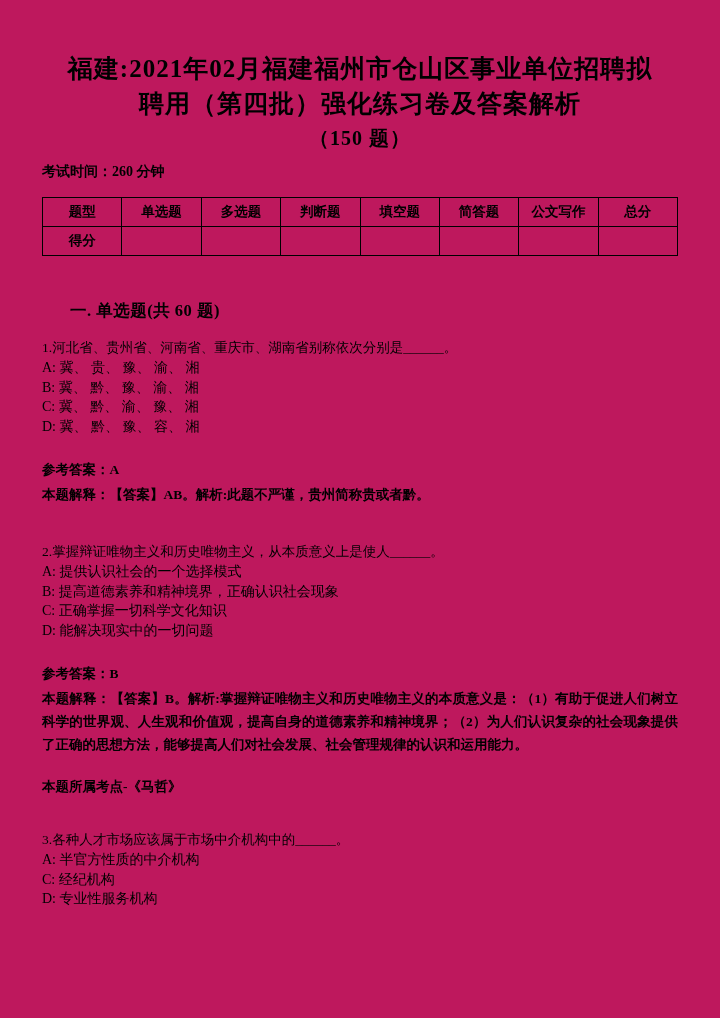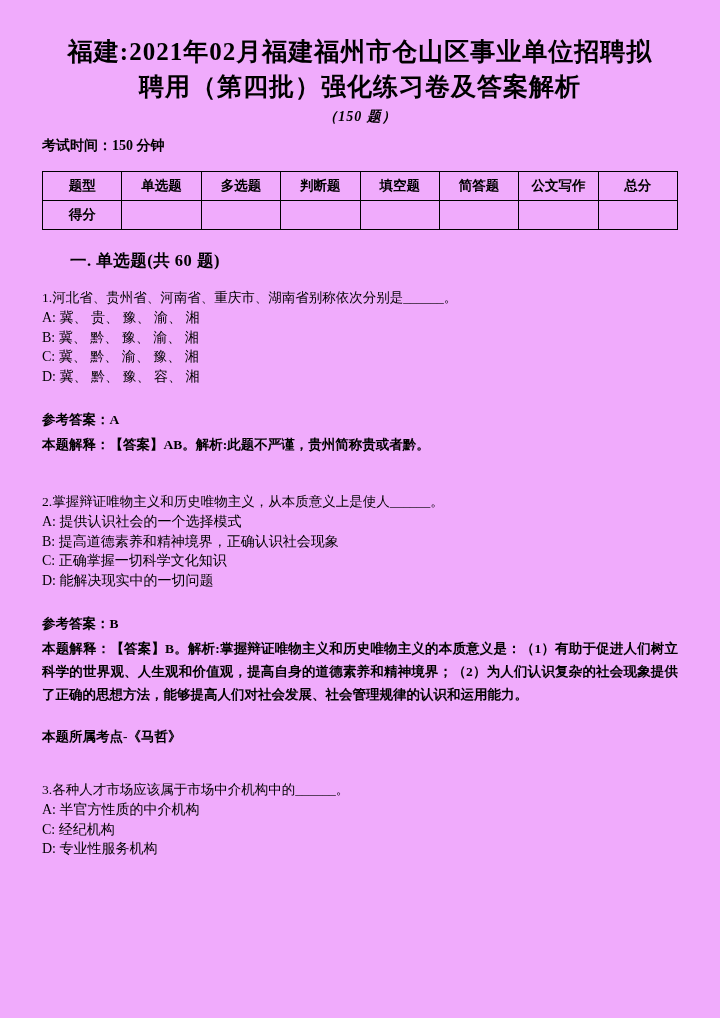--- a/index.html
+++ b/index.html
@@ -4,41 +4,40 @@
 <style>
   html, body {
     margin: 0;
     padding: 0;
     background: #ffffff;
   }
   .page {
     width: 720px;
     height: 1018px;
     margin: 0 auto;
-    background: #f0abfc;
+    background: #be185d;
     box-sizing: border-box;
-    padding: 34px 42px 20px 42px;
+    padding: 51px 42px 20px 42px;
     font-family: "Liberation Serif", "DejaVu Serif", serif;
     color: #000000;
     overflow: hidden;
   }
   .title {
     font-size: 25px;
     font-weight: bold;
     text-align: center;
     line-height: 35px;
     letter-spacing: 1px;
   }
   .subtitle {
-    font-size: 14px;
+    font-size: 20px;
     font-weight: bold;
     text-align: center;
     margin-top: 4px;
     letter-spacing: 1px;
-    font-style: italic;
   }
   .exam-time {
     font-size: 14px;
     font-weight: bold;
     margin-top: 11px;
   }
   table.score {
     width: 100%;
     border-collapse: collapse;
     margin-top: 16px;
@@ -49,21 +48,21 @@
     border: 1.5px solid #000000;
     height: 26px;
     font-size: 13.5px;
     font-weight: bold;
     text-align: center;
     padding: 1px 2px;
   }
   .section-heading {
     font-size: 16.5px;
     font-weight: bold;
-    margin-top: 20px;
+    margin-top: 44px;
     margin-left: 28px;
     letter-spacing: 0.5px;
   }
   .question { margin-top: 16px; }
   .question.q2 { margin-top: 36px; }
   .question.q3 { margin-top: 34px; }
   .q-stem {
     font-size: 13.5px;
     line-height: 20px;
   }
@@ -94,21 +93,21 @@
 
 <div class="page">
 
   <div class="title">
     <div>福建:2021年02月福建福州市仓山区事业单位招聘拟</div>
     <div>聘用（第四批）强化练习卷及答案解析</div>
   </div>
 
   <div class="subtitle">（150 题）</div>
 
-  <div class="exam-time">考试时间：150 分钟</div>
+  <div class="exam-time">考试时间：260 分钟</div>
 
   <table class="score">
     <tbody>
       <tr>
         <td>题型</td>
         <td>单选题</td>
         <td>多选题</td>
         <td>判断题</td>
         <td>填空题</td>
         <td>简答题</td>

